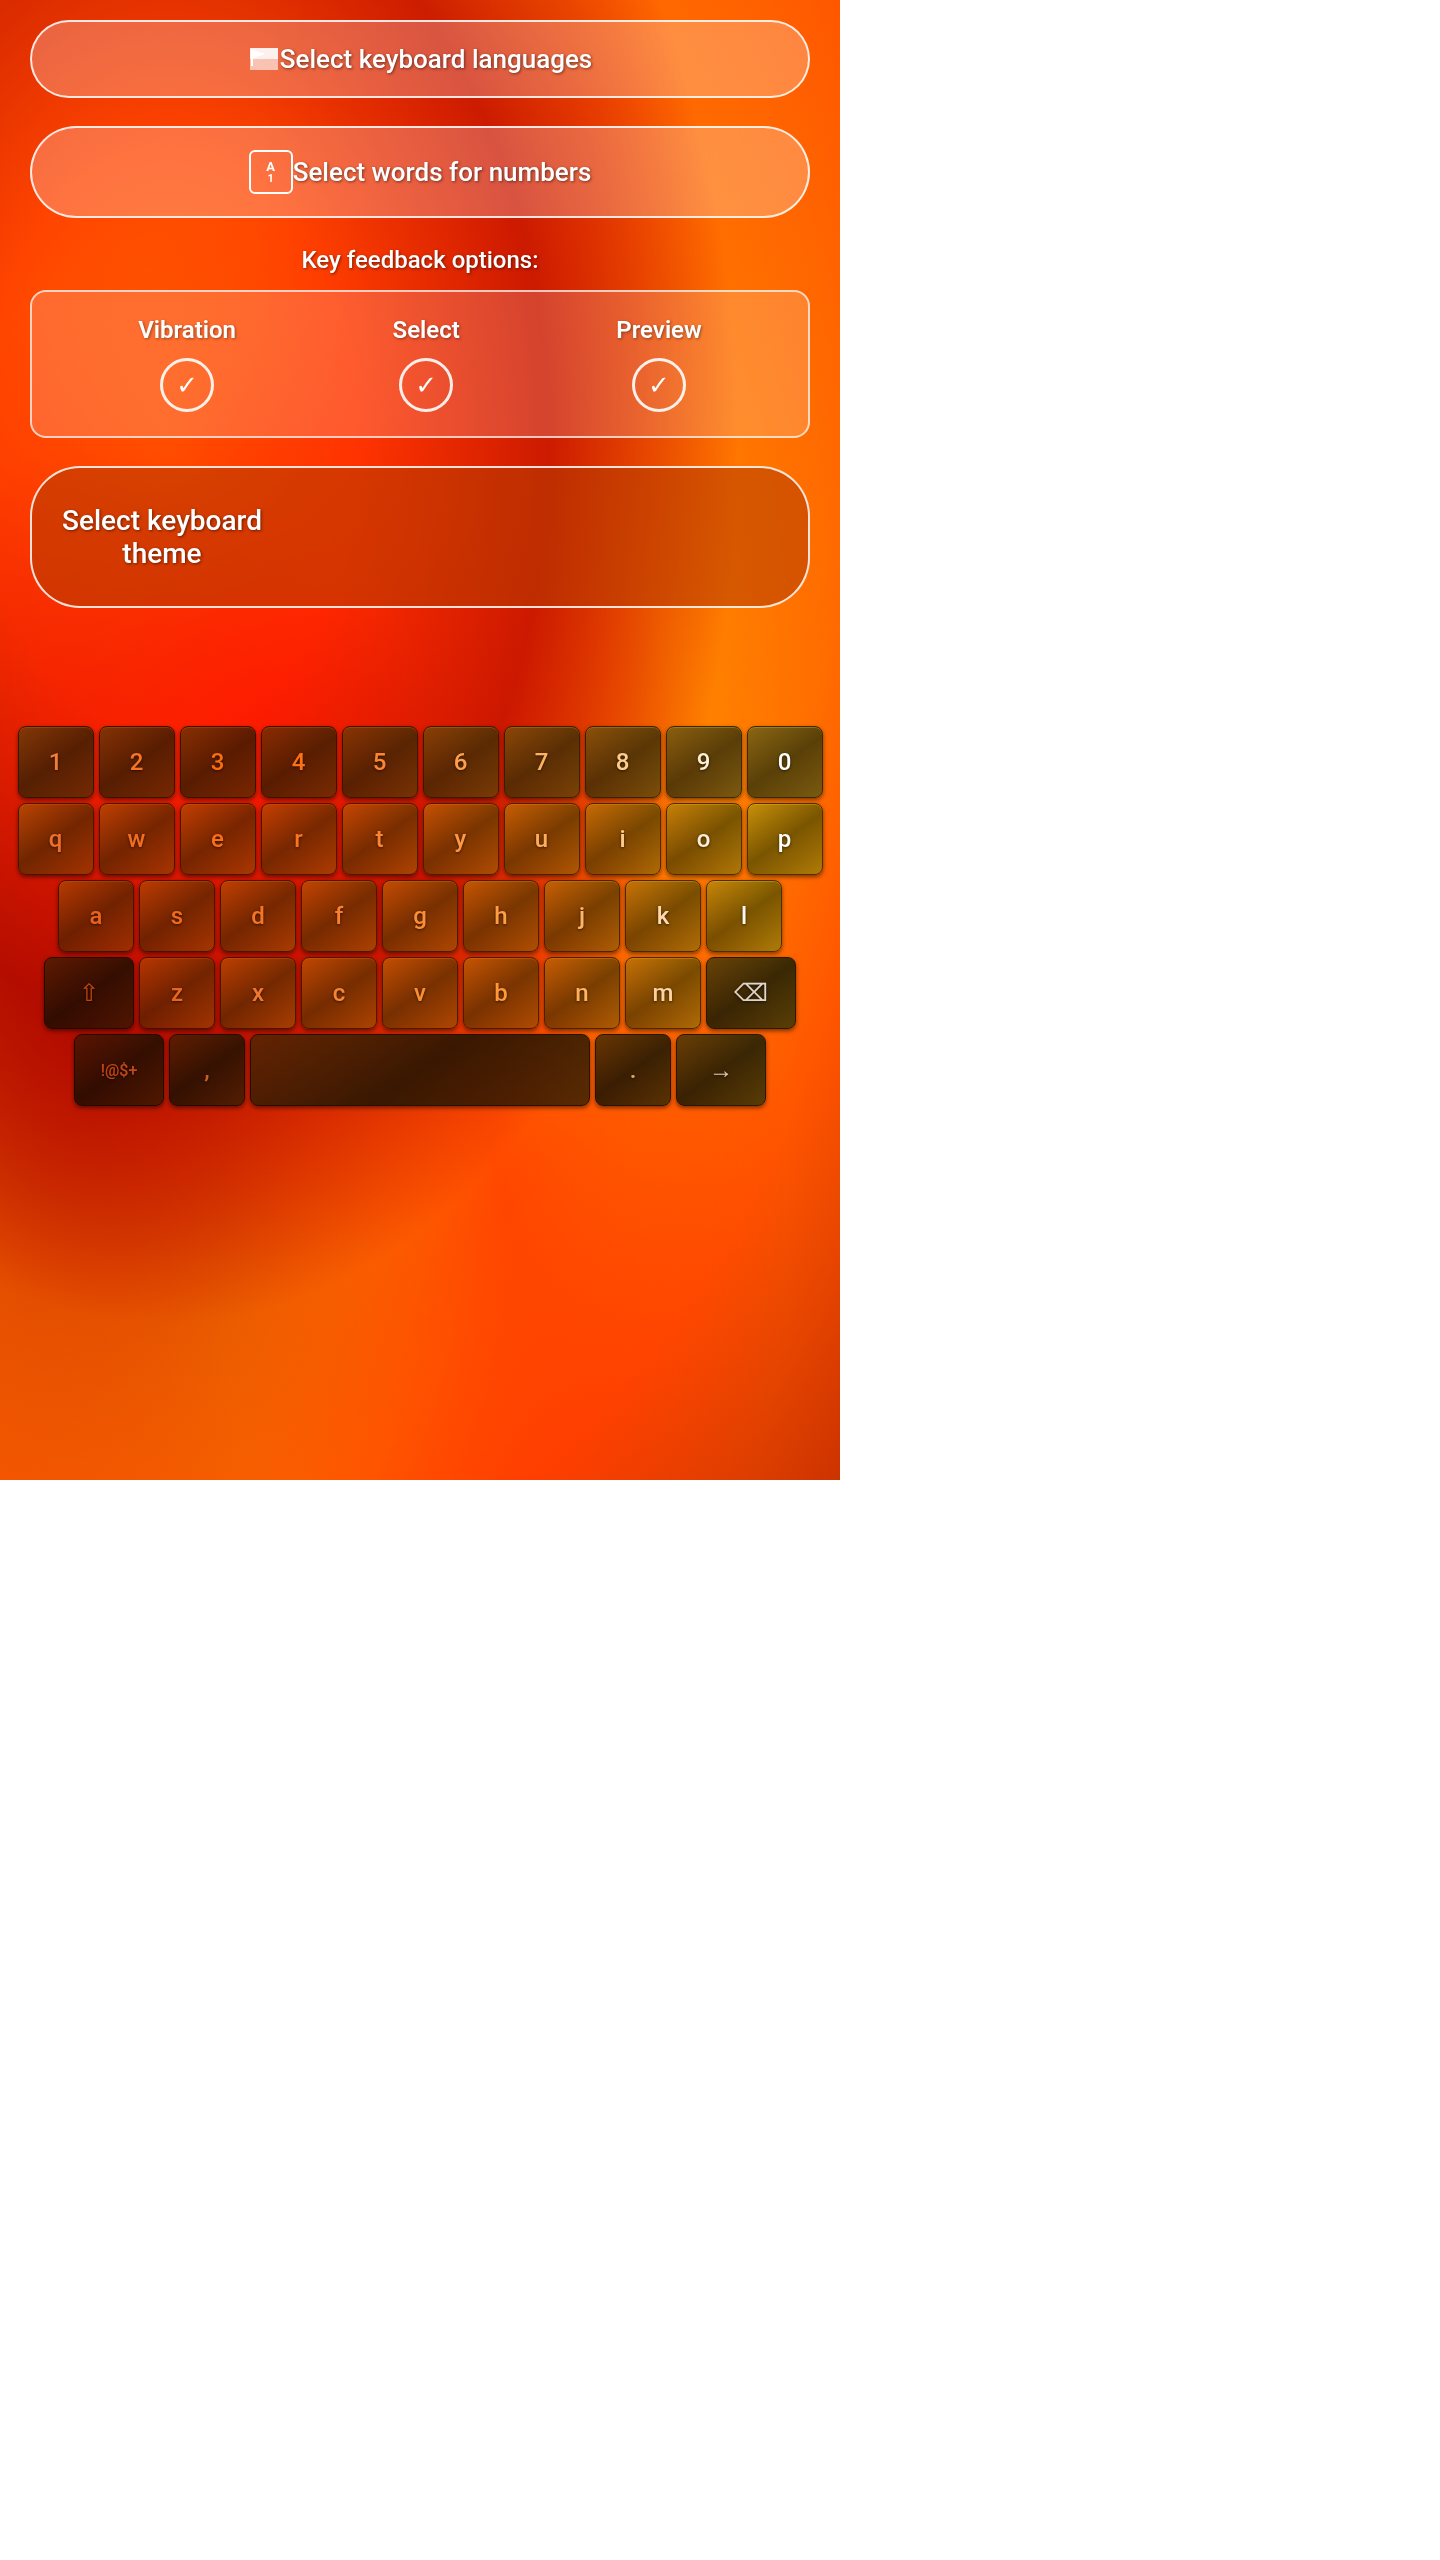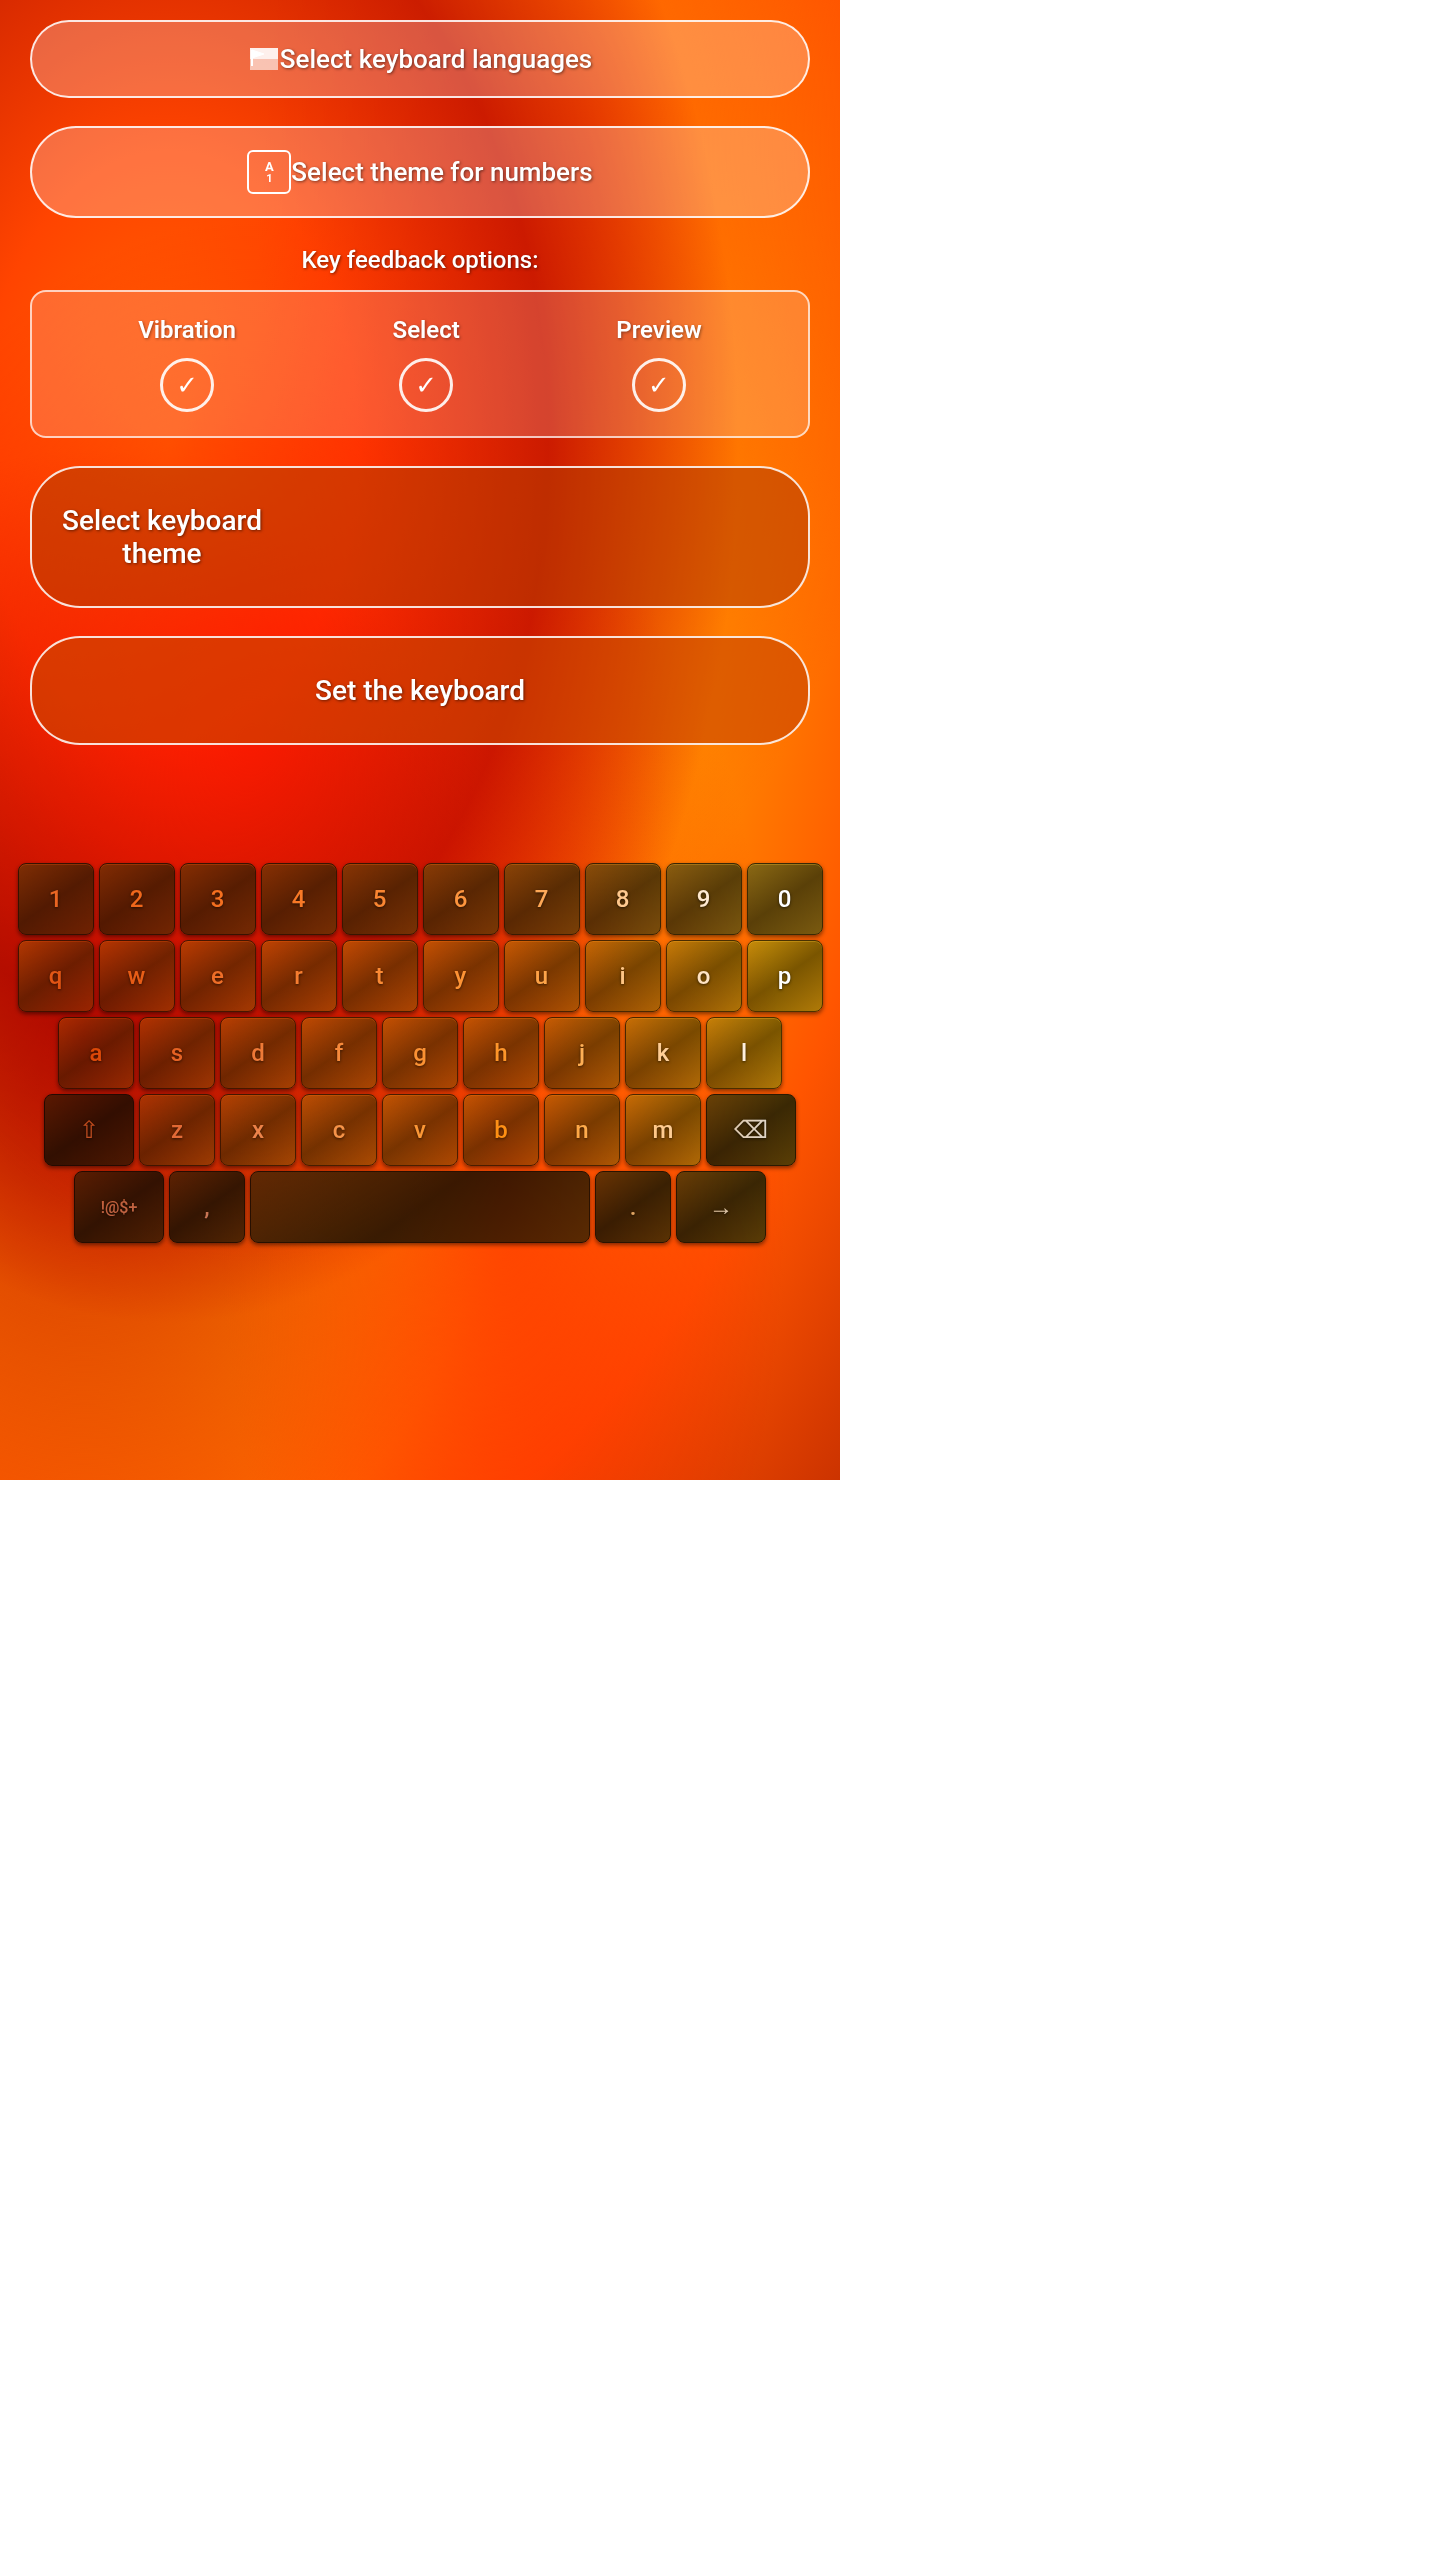--- a/index.html
+++ b/index.html
@@ -264,21 +264,21 @@
       </svg>
     </div>
     <span class="btn-text">Select keyboard languages</span>
   </div>
 
   <div class="option-btn">
     <div class="a1-icon">
       <span style="font-size:13px;font-weight:bold;">A</span>
       <span style="font-size:11px;font-weight:bold;">1</span>
     </div>
-    <span class="btn-text">Select theme for numbers</span>
+    <span class="btn-text">Select words for numbers</span>
   </div>
 
   <div class="feedback-label">Key feedback options:</div>
 
   <div class="feedback-box">
     <div class="feedback-item">
       <span class="feedback-item-label">Vibration</span>
       <div class="check-circle">✓</div>
     </div>
     <div class="feedback-item">
@@ -288,23 +288,20 @@
     <div class="feedback-item">
       <span class="feedback-item-label">Preview</span>
       <div class="check-circle">✓</div>
     </div>
   </div>
 
   <div class="theme-btn">
     <span class="btn-text">Select keyboard<br>theme</span>
   </div>
 
-  <div class="set-btn">
-    <span class="btn-text">Set the keyboard</span>
-  </div>
 
 </div>
 
 <div class="test-input-container">
   <input class="test-input" type="text" placeholder="Test the keyboard" style="">
 </div>
 
 <div class="keyboard">
 
   <div class="key-row">

